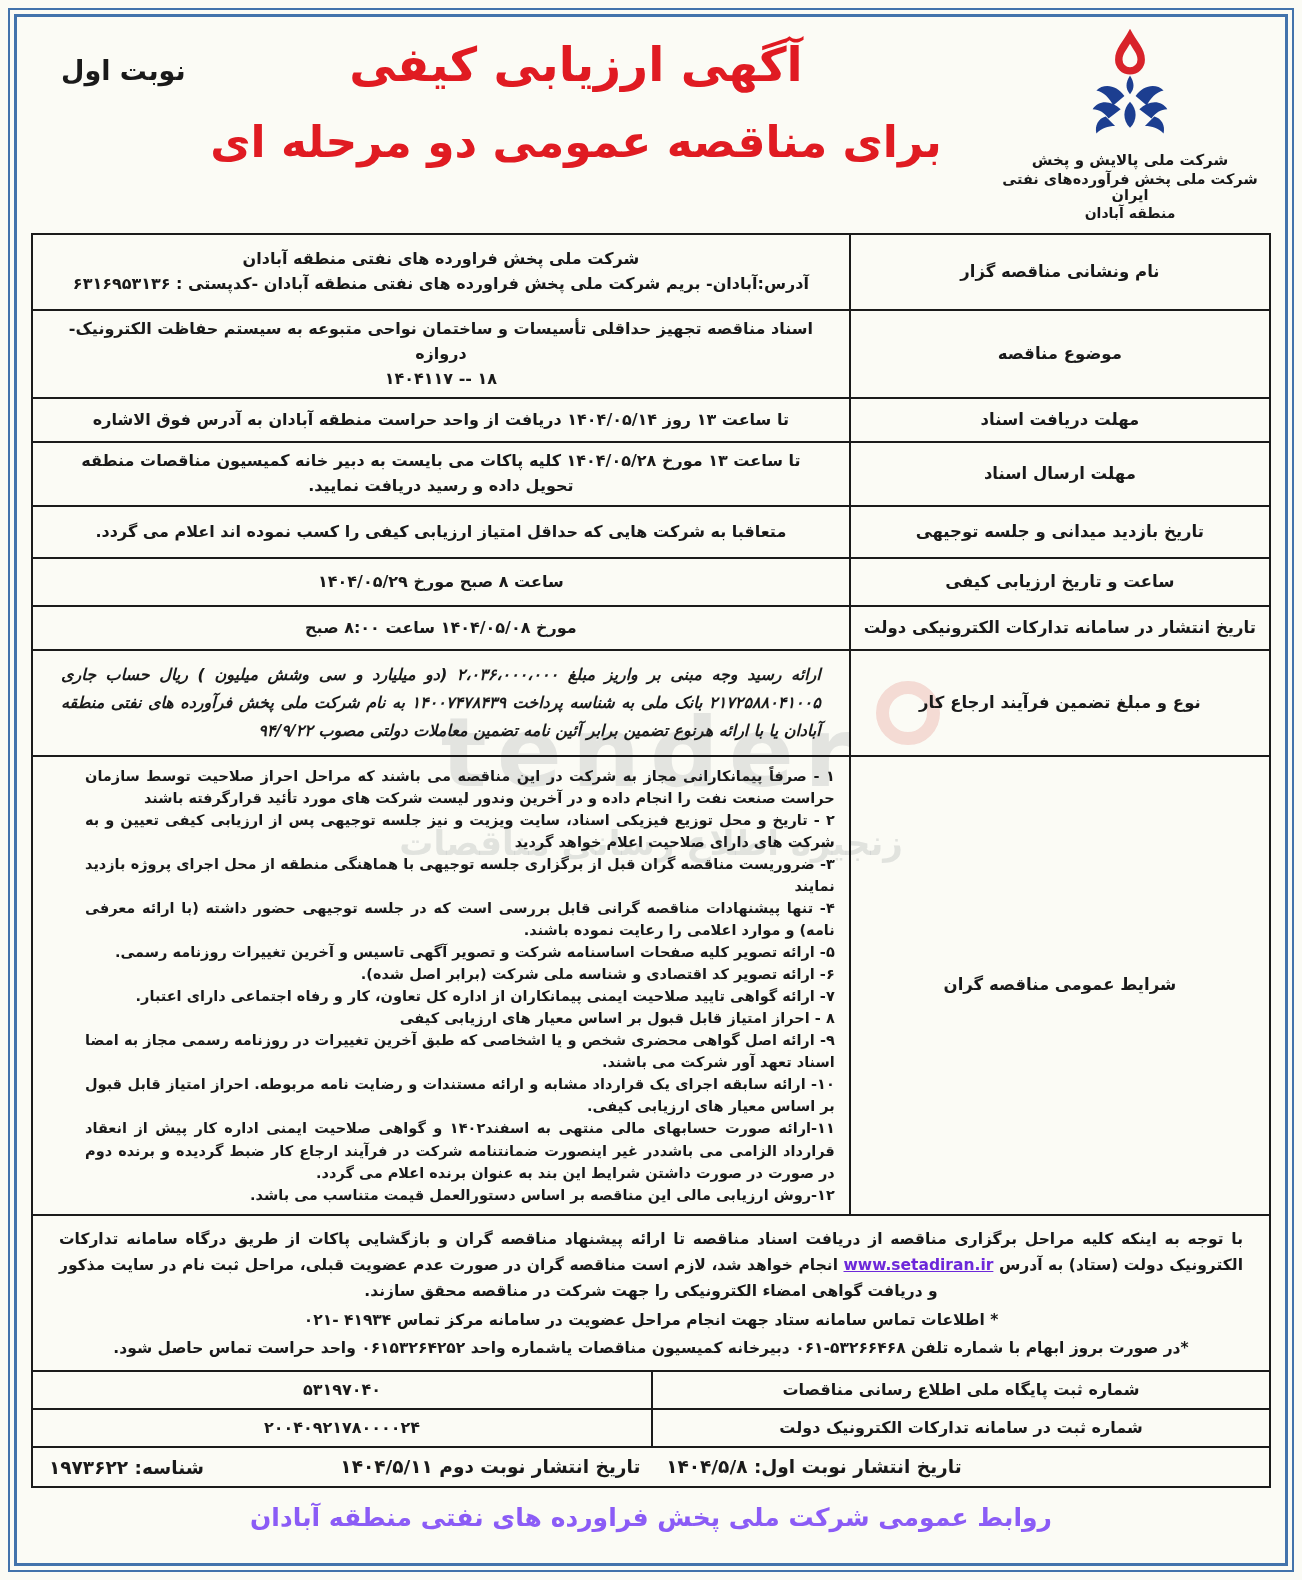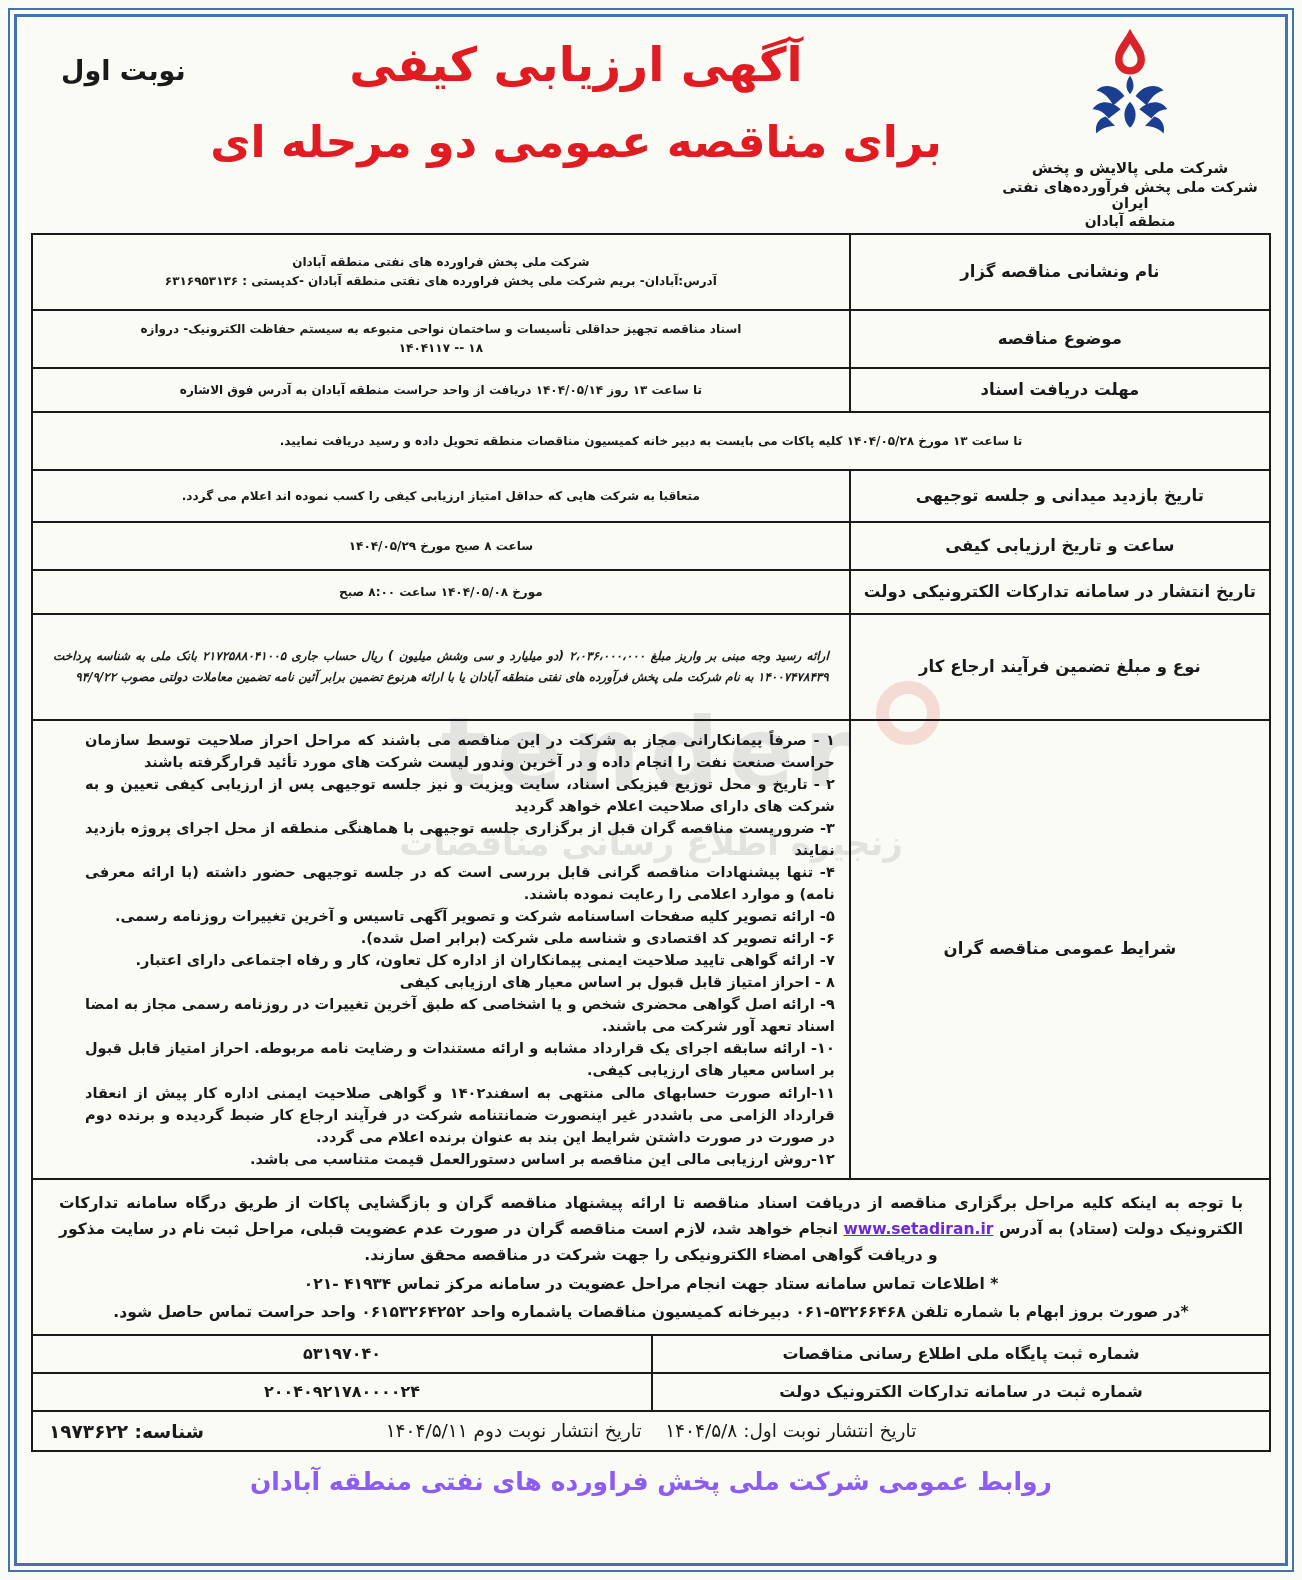--- a/index.html
+++ b/index.html
@@ -71,21 +71,21 @@
     font-weight: bold;
     white-space: nowrap;
   }
   .title-l1 { font-size: 47px; }
   .title-l2 { font-size: 44px; margin-top: 24px; }
   .brand {
     position: absolute; top: 0; right: 6px;
     width: 270px; text-align: center;
   }
   .brand .logo { line-height: 0; }
-  .brand-lines { margin-top: 20px; font-weight: bold; }
+  .brand-lines { margin-top: 12px; font-weight: bold; }
   .brand-lines .b1 { font-size: 15px; }
   .brand-lines .b2 { font-size: 14.5px; margin-top: 2px; }
   .brand-lines .b3 { font-size: 14px; margin-top: 2px; }
   
   .box {
     border: 2px solid #1b1b1b;
     background: transparent;
   }
   .t-row { display: flex; border-bottom: 2px solid #1b1b1b; }
   .t-label {
@@ -95,22 +95,22 @@
     font-weight: bold;
     font-size: 16.5px;
     padding: 4px 12px;
     border-left: 2px solid #1b1b1b;
     line-height: 1.5;
   }
   .t-content {
     flex: 1;
     display: flex; flex-direction: column; justify-content: center;
     font-weight: bold;
-    font-size: 12px;
-    padding: 6px 20px;
+    font-size: 16px;
+    padding: 6px 28px;
     white-space: pre-line;
     text-align: center;
     line-height: 1.55;
   }
   .t-content.justify {
     text-align: justify;
     text-align-last: right;
   }
   .r1 { min-height: 76px; }
   .r2 { min-height: 58px; }
@@ -152,21 +152,21 @@
   }
   .reg-label { width: 50%; border-left: 2px solid #1b1b1b; }
   .reg-value { flex: 1; }
   
   .dates-bar {
     position: relative;
     min-height: 38px;
     display: flex; align-items: center; justify-content: center;
   }
   .dates-line {
-    font-weight: normal; font-size: 18.5px;
+    font-weight: bold; font-size: 18.5px;
     white-space: pre;
     text-align: right;
   }
   .doc-id {
     position: absolute; left: 16px; top: 50%;
     transform: translateY(-50%);
     font-weight: bold; font-size: 18.5px;
   }
   
   .pr-line {
@@ -238,20 +238,21 @@
           <div class="t-content">اسناد مناقصه تجهیز حداقلی تأسیسات و ساختمان نواحی متبوعه به سیستم حفاظت الکترونیک- دروازه
 ۱۸ -- ۱۴۰۴۱۱۷</div>
         </div>
 
         <div class="t-row r3">
           <div class="t-label">مهلت دریافت  اسناد</div>
           <div class="t-content">تا ساعت ۱۳ روز ۱۴۰۴/۰۵/۱۴  دریافت از واحد حراست منطقه آبادان به آدرس فوق الاشاره</div>
         </div>
 
         <div class="t-row r4">
+          <div class="t-label">مهلت ارسال اسناد</div>
           <div class="t-content">تا ساعت ۱۳ مورخ ۱۴۰۴/۰۵/۲۸ کلیه پاکات می بایست به دبیر خانه کمیسیون مناقصات منطقه تحویل داده و رسید دریافت نمایید.</div>
         </div>
 
         <div class="t-row r5">
           <div class="t-label">تاریخ بازدید میدانی و جلسه توجیهی</div>
           <div class="t-content">متعاقبا به شرکت هایی که حداقل امتیاز ارزیابی کیفی را کسب نموده اند اعلام می گردد.</div>
         </div>
 
         <div class="t-row r6">
           <div class="t-label">ساعت و تاریخ ارزیابی کیفی</div>

